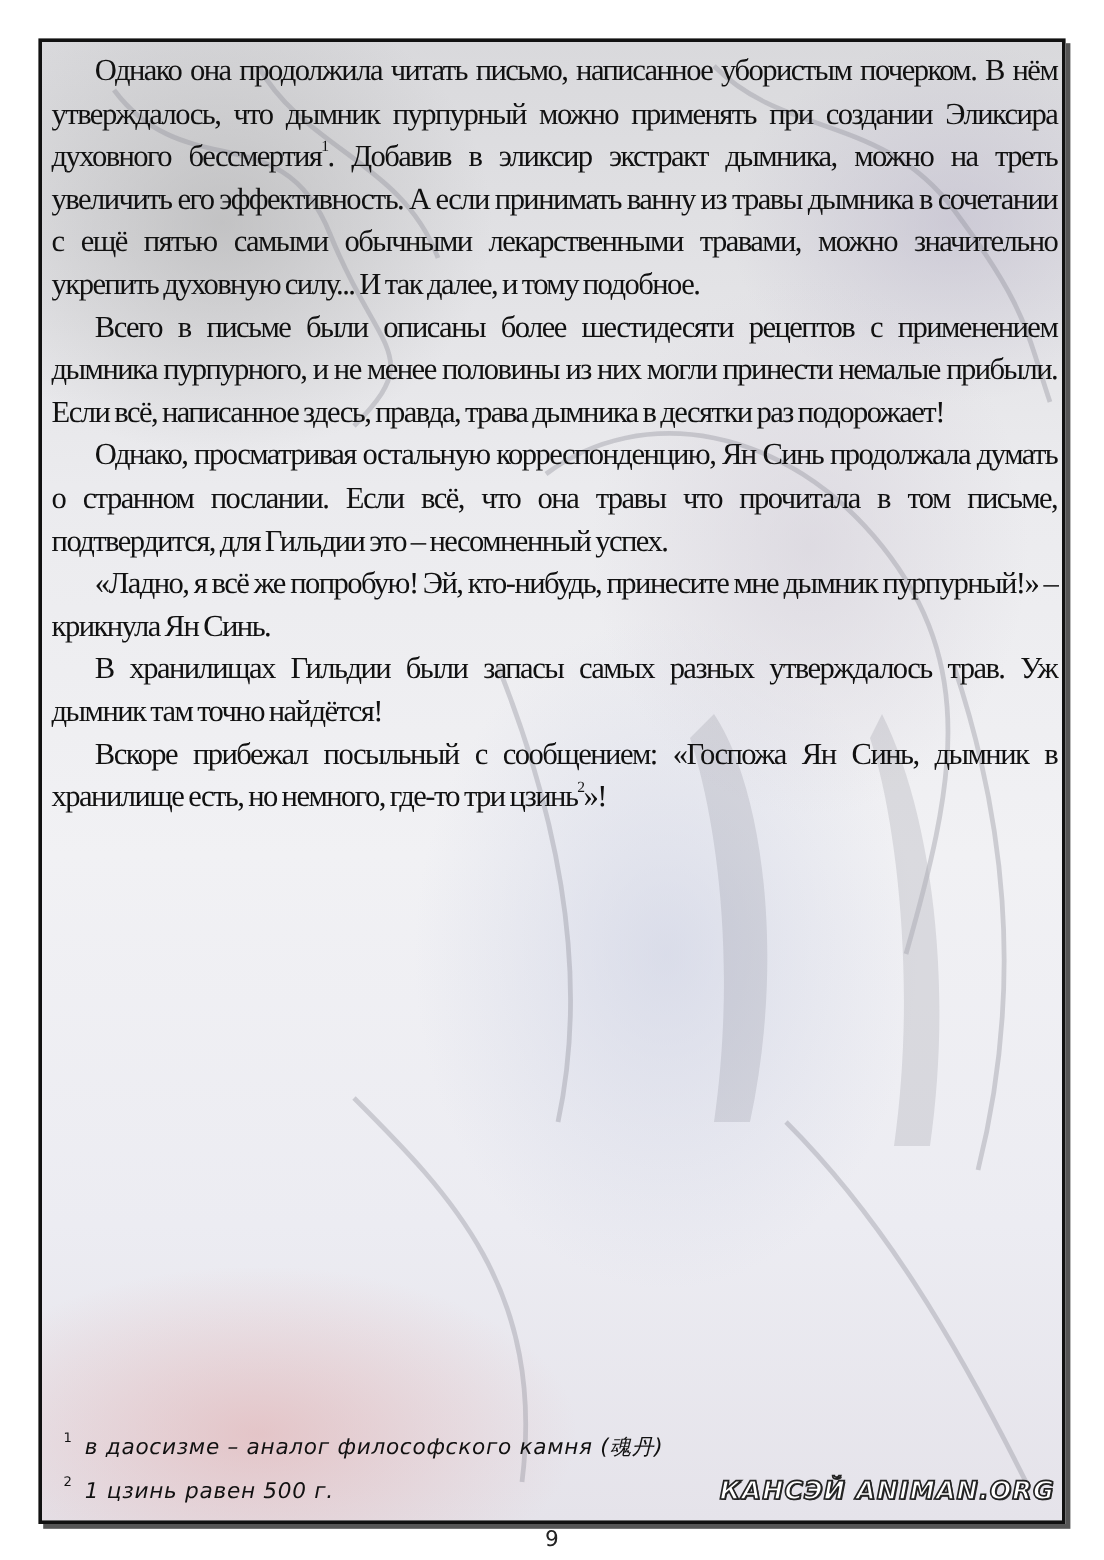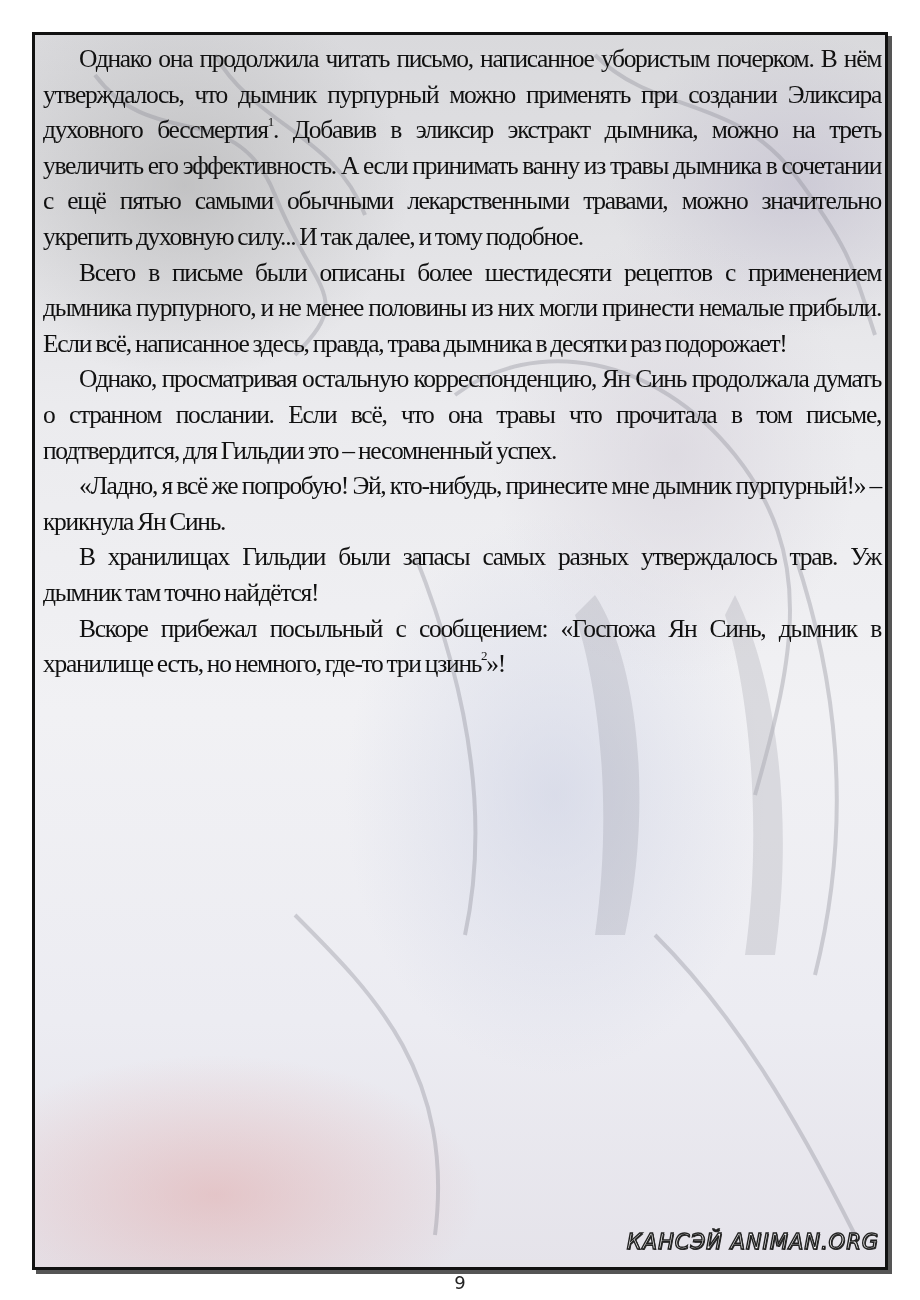--- a/index.html
+++ b/index.html
@@ -79,21 +79,21 @@
       font-size: 11px;
       vertical-align: 10px;
       margin-right: 10px;
       font-style: normal;
     }
     .watermark {
       position: absolute;
       right: 6px;
       top: 1195px;
       font-family: "DejaVu Sans", sans-serif;
-      font-weight: normal;
+      font-weight: bold;
       font-style: italic;
       font-size: 21px;
       letter-spacing: 1px;
       color: #ffffff;
       -webkit-text-stroke: 1.4px #222222;
       text-shadow: 1px 1px 0 #333;
       white-space: nowrap;
       text-align: center;
     }
     .page-number {
@@ -130,17 +130,25 @@
 
   <div class="text-block">
     <p class="paragraph"><span>Однако она продолжила читать письмо, написанное убористым почерком. В нём утверждалось, что дымник пурпурный можно применять при создании Эликсира духовного бессмертия</span><sup>1</sup><span>. Добавив в эликсир экстракт дымника, можно на треть увеличить его эффективность. А если принимать ванну из травы дымника в сочетании с ещё пятью самыми обычными лекарственными травами, можно значительно укрепить духовную силу... И так далее, и тому подобное.</span></p>
     <p class="paragraph">Всего в письме были описаны более шестидесяти рецептов с применением дымника пурпурного, и не менее половины из них могли принести немалые прибыли. Если всё, написанное здесь, правда, трава дымника в десятки раз подорожает!</p>
     <p class="paragraph">Однако, просматривая остальную корреспонденцию, Ян Синь продолжала думать о странном послании. Если всё, что она травы что прочитала в том письме, подтвердится, для Гильдии это – несомненный успех.</p>
     <p class="paragraph">«Ладно, я всё же попробую! Эй, кто-нибудь, принесите мне дымник пурпурный!» – крикнула Ян Синь.</p>
     <p class="paragraph">В хранилищах Гильдии были запасы самых разных утверждалось трав. Уж дымник там точно найдётся!</p>
     <p class="paragraph"><span>Вскоре прибежал посыльный с сообщением: «Госпожа Ян Синь, дымник в хранилище есть, но немного, где-то три цзинь</span><sup>2</sup><span>»!</span></p>
   </div>
 
+  <div class="footnotes">
+    <div class="footnote">
+      <span class="footnote-mark">1</span><span>в даосизме – аналог философского камня (魂丹)</span>
+    </div>
+    <div class="footnote">
+      <span class="footnote-mark">2</span><span>1 цзинь равен 500 г.</span>
+    </div>
+  </div>
 
   <div class="watermark">КАНСЭЙ ANIMAN.ORG</div>
 </div>
 
 <div class="page-number">9</div>
 
 </body></html>

